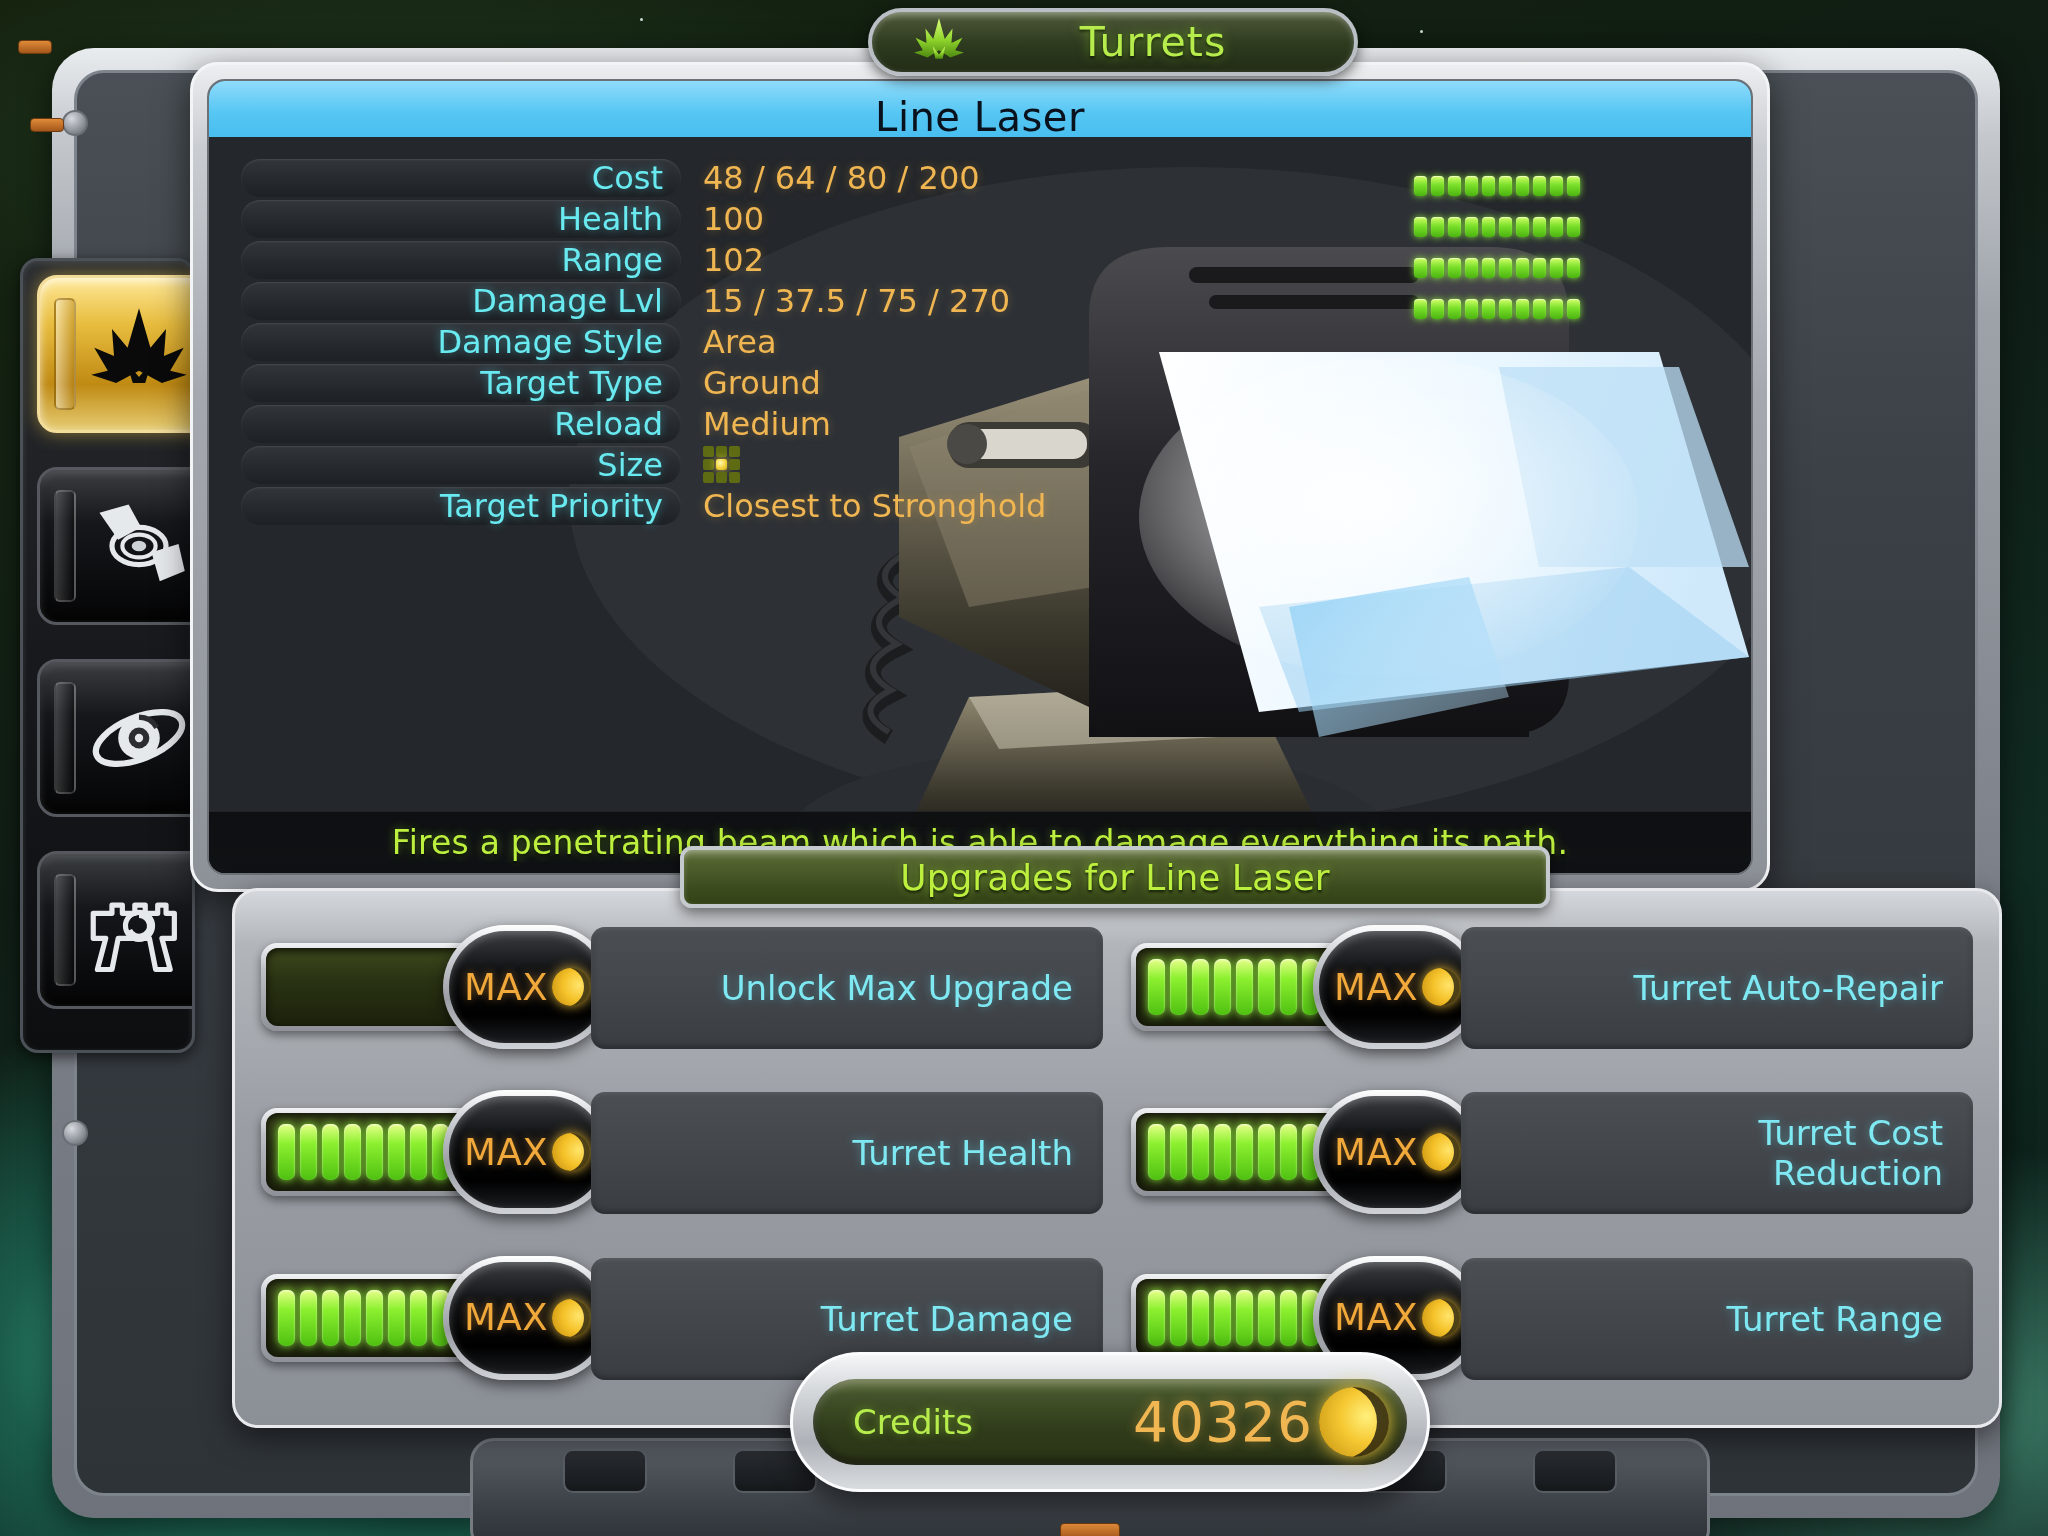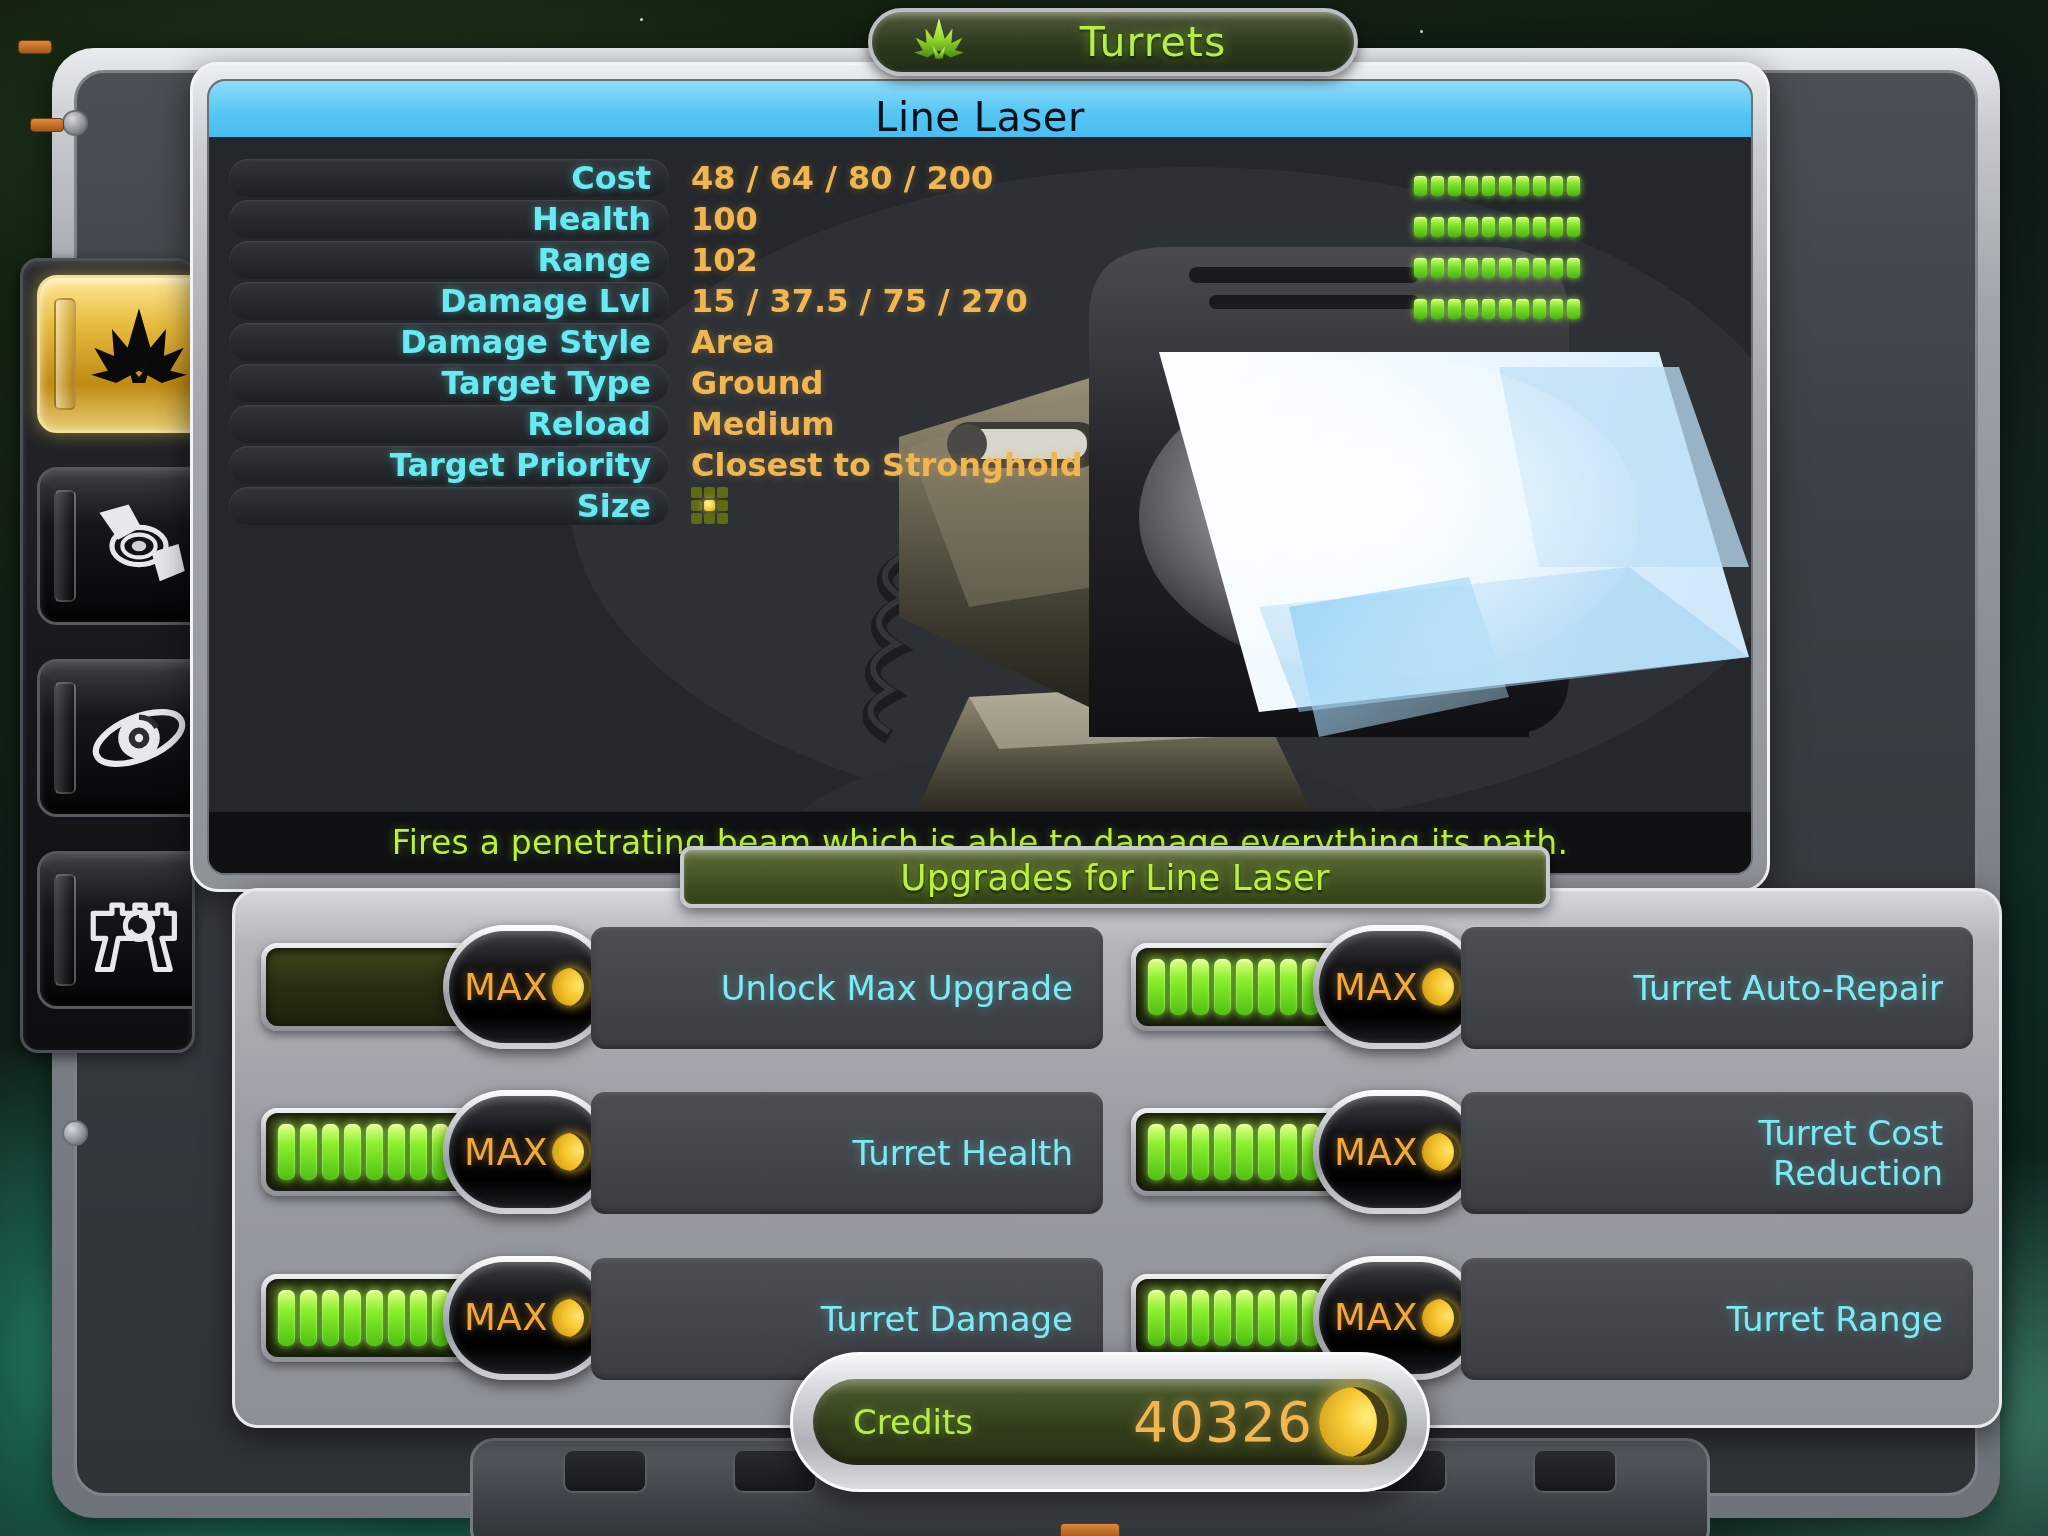--- a/index.html
+++ b/index.html
@@ -125,21 +125,21 @@
   #panel-header-title {
     font-size: 40px; color: #09121c; letter-spacing: .5px;
   }
 
   
   #turret-art { position: absolute; left: 0; top: 56px; right: 0; bottom: 0; overflow: hidden;
     background: linear-gradient(180deg,#2b2e32 0%,#25282c 45%,#1b1e21 100%); }
 
   
   #stats {
-    position: absolute; left: 20px; top: 76px; width: 1000px; z-index: 5; font-weight: bold;
+    position: absolute; left: 32px; top: 76px; width: 1000px; z-index: 5;
   }
   .stat-row { position: relative; height: 41px; display: flex; align-items: center; }
   .stat-label-wrap {
     width: 440px; height: 38px; border-radius: 19px;
     background: linear-gradient(180deg,#32363b 0%,#272b30 50%,#1d2024 100%);
     box-shadow: inset 0 1px 2px rgba(255,255,255,.10);
     display: flex; align-items: center; justify-content: flex-end; padding-right: 18px;
   }
   .stat-label { font-size: 32px; color: #69e9f0; text-shadow: 0 0 8px rgba(80,230,240,.45); white-space: nowrap; }
   .stat-value { margin-left: 22px; font-size: 32px; color: #f0b652; text-shadow: 0 0 8px rgba(240,175,70,.35); white-space: nowrap; }
@@ -494,40 +494,40 @@
         <span class="stat-value">Ground</span>
       </div>
       <div class="stat-row">
         <div class="stat-label-wrap">
             <span class="stat-label">Reload</span>
           </div>
         <span class="stat-value">Medium</span>
       </div>
       <div class="stat-row">
         <div class="stat-label-wrap">
-            <span class="stat-label">Target Priority</span>
-          </div>
-        <span class="stat-value">Closest to Stronghold</span>
-      </div>
-      <div class="stat-row">
-        <div class="stat-label-wrap">
             <span class="stat-label">Size</span>
           </div>
         <span class="size-grid">
           <i class="size-cell"></i>
             <i class="size-cell"></i>
             <i class="size-cell"></i>
           <i class="size-cell"></i>
             <i class="size-cell on"></i>
             <i class="size-cell"></i>
           <i class="size-cell"></i>
             <i class="size-cell"></i>
             <i class="size-cell"></i>
         </span>
       </div>
+      <div class="stat-row">
+        <div class="stat-label-wrap">
+            <span class="stat-label">Target Priority</span>
+          </div>
+        <span class="stat-value">Closest to Stronghold</span>
+      </div>
     </div>
 
     <div id="led-meters">
       <div class="led-row">
           <span class="pip"></span>
           <span class="pip"></span>
           <span class="pip"></span>
           <span class="pip"></span>
           <span class="pip"></span>
           <span class="pip"></span>

